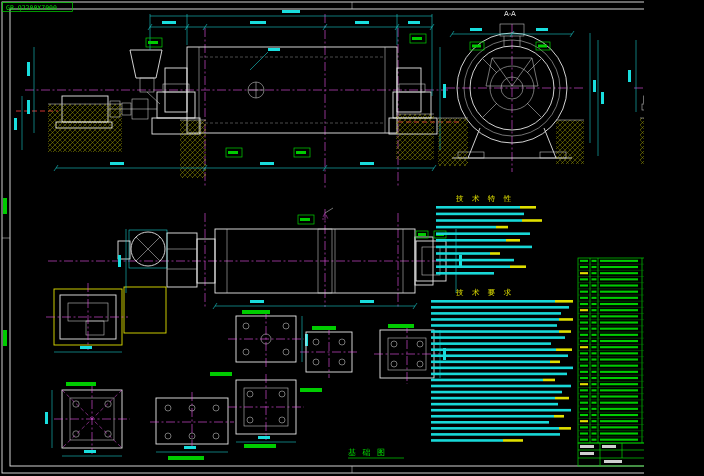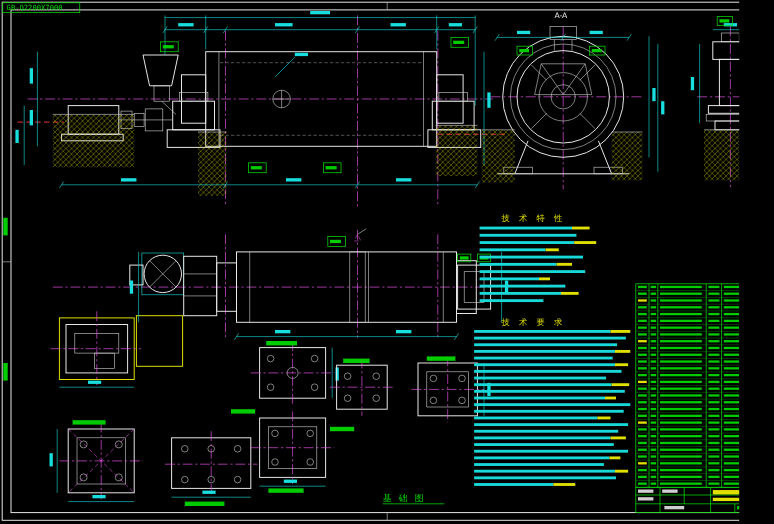--- a/index.html
+++ b/index.html
@@ -1,16 +1,16 @@
 <!DOCTYPE html>
 <html><head>
 <meta charset="utf-8">
 <style>
   html,body{margin:0;padding:0;background:#000;}
-  .stage{position:relative;width:644px;height:476px;background:#000;overflow:hidden;padding-left:28px;}
+  .stage{position:relative;width:644px;height:476px;background:#000;overflow:hidden;}
   svg{position:absolute;left:0;top:0;}
   .w{fill:none;stroke:#e8e8e8;stroke-width:.9}
   .w2{fill:none;stroke:#cfcfcf;stroke-width:.55}
   .c{fill:none;stroke:#19dede;stroke-width:.55}
   .cb{fill:#19dede}
   .m{fill:none;stroke:#ee55ee;stroke-width:.6;stroke-dasharray:9 2.5 2 2.5}
   .md{fill:none;stroke:#ee55ee;stroke-width:.5;stroke-dasharray:4 2.5}
   .g{fill:none;stroke:#00d400;stroke-width:.7}
   .gb{fill:#00cc00}
   .yb{fill:#e0e000}

